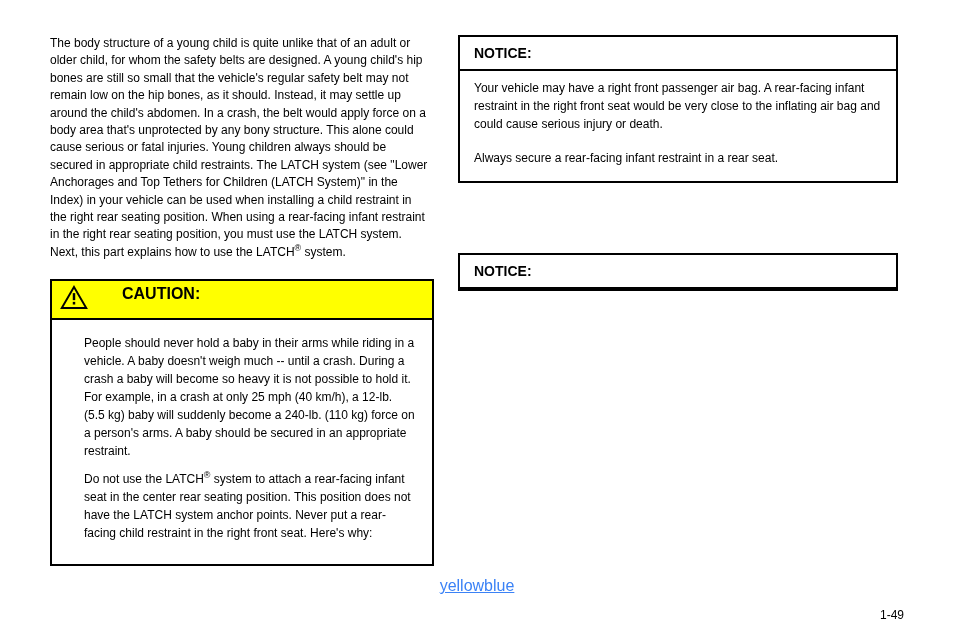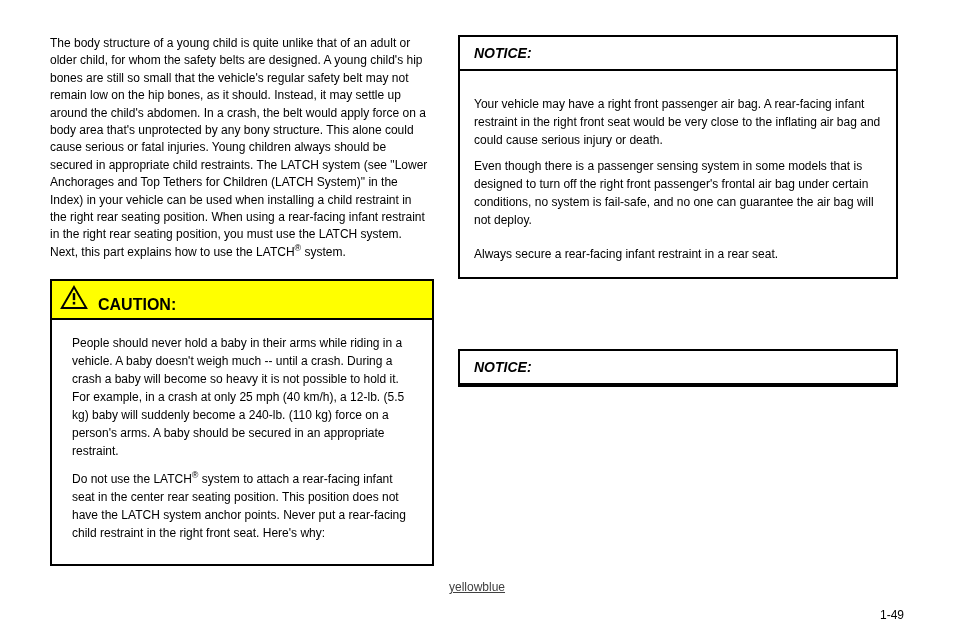--- a/index.html
+++ b/index.html
@@ -39,35 +39,36 @@
     line-height: 0;
   }
   .caution-box {
     border: 2px solid #000;
     width: 380px;
     margin-top: 0;
   }
   .caution-header {
     background: #ffff00;
     display: flex;
-    align-items: flex-end;
+    align-items: flex-start;
     padding: 4px 8px;
     border-bottom: 2px solid #000;
+    gap: 24px;
   }
   .caution-header .label {
     font-weight: bold;
     font-size: 16px;
     margin-left: 10px;
   }
   .caution-header svg {
     width: 28px;
     height: 25px;
   }
   .caution-body {
-    padding: 14px 16px 18px 20px;
+    padding: 14px 16px 18px 32px;
     font-size: 12px;
     line-height: 1.5;
   }
   .caution-body p {
     margin: 0 0 10px 0;
   }
   .caution-body p:last-child { margin-bottom: 4px; }
   .caution-body sup {
     font-size: 9px;
     vertical-align: super;
@@ -75,40 +76,39 @@
   }
   .info-box {
     border: 2px solid #000;
     width: 436px;
     margin-bottom: 70px;
   }
   .info-header {
     border-bottom: 2px solid #000;
     padding: 8px 14px;
     font-weight: bold;
-    font-style: italic;
     font-size: 14px;
   }
   .info-body {
-    padding: 24px 14px 14px 14px;
+    padding: 8px 14px 14px 14px;
     font-size: 12px;
     line-height: 1.5;
   }
   .info-body p { margin: 0 0 8px 0; }
   .info-body p:last-child { margin-bottom: 0; margin-top: 16px; }
   .footer-link {
     position: absolute;
     left: 50px;
     right: 50px;
     top: 577px;
     text-align: center;
   }
   .footer-link a {
-    color: #404040;
-    font-size: 12px;
+    color: #3b82f6;
+    font-size: 16px;
     text-decoration: underline;
   }
   .page-number {
     position: absolute;
     right: 50px;
     top: 608px;
     font-size: 12px;
   }
 </style>
 </head>
@@ -140,21 +140,20 @@
       </div>
     </div>
   </div>
 
   <div class="col-right">
 
     <div class="info-box">
       <div class="info-header">NOTICE:</div>
       <div class="info-body">
         <p>Your vehicle may have a right front passenger air bag. A rear-facing infant restraint in the right front seat would be very close to the inflating air bag and could cause serious injury or death.</p>
-        <p>Even though there is a passenger sensing system in some models that is designed to turn off the right front passenger's frontal air bag under certain conditions, no system is fail-safe, and no one can guarantee the air bag will not deploy.</p>
         <p>Always secure a rear-facing infant restraint in a rear seat.</p>
       </div>
     </div>
 
     <div class="info-box" style="margin-bottom:0;">
       <div class="info-header">NOTICE:</div>
     </div>
 
   </div>
 

